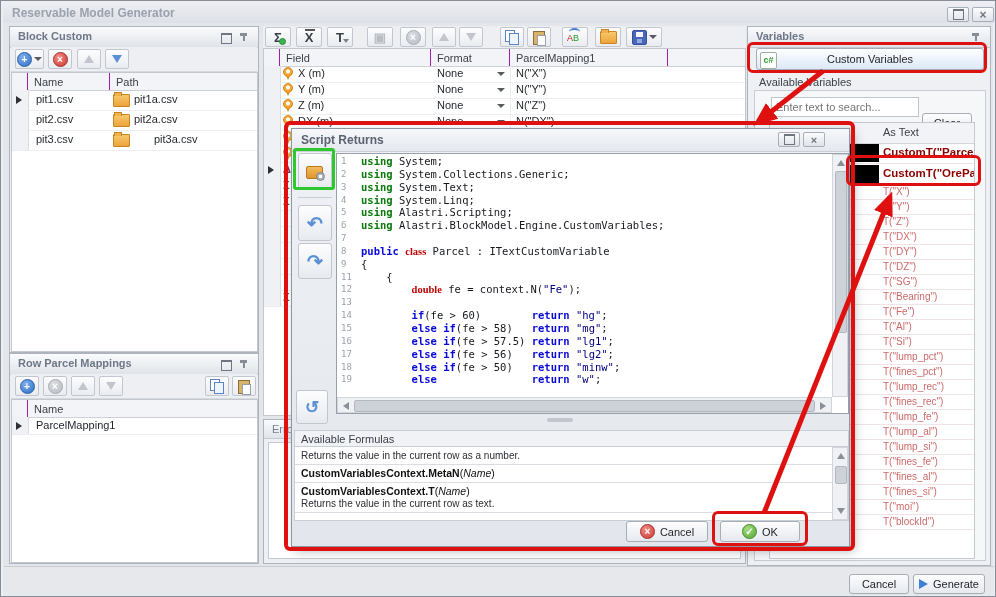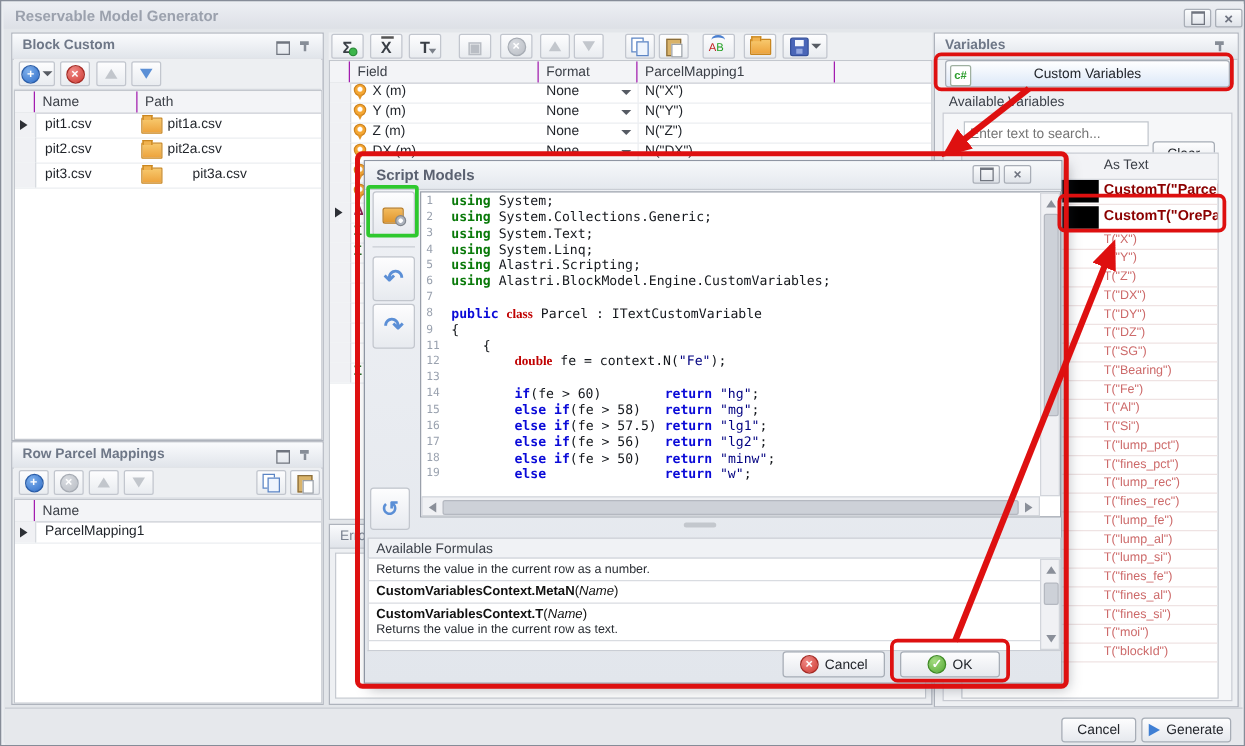--- a/index.html
+++ b/index.html
@@ -460,21 +460,21 @@
   <div class="abs" style="left:3px;top:565px;width:990px;height:29px;background:#e6e8ec;border-top:1px solid #c8ccd2;">
     <button class="btn" style="position:absolute;left:845px;top:7px;width:60px;height:20px;">Cancel</button>
     <button class="btn" style="position:absolute;left:909px;top:7px;width:72px;height:20px;">
       <span class="ic ic-play"></span>
       <span>Generate</span>
     </button>
   </div>
 
   <div class="dialog">
     <div class="dtitle">
-      <span class="abs" style="left:9px;top:4px;font-size:12px;font-weight:bold;color:#5a6170;">Script Models</span>
+      <span class="abs" style="left:9px;top:4px;font-size:12px;font-weight:bold;color:#5a6170;">Script Returns</span>
       <span class="winbtn" style="left:486px;top:3px;width:22px;height:15px;">
           <span class="ic ic-maxbox"></span>
         </span>
       <span class="winbtn" style="left:511px;top:3px;width:22px;height:15px;font-size:11px;font-weight:bold;">
           <span>×</span>
         </span>
     </div>
 
     <span class="railbtn" style="top:24px;height:36px;">
         <span class="ic ic-scriptopt"></span>

